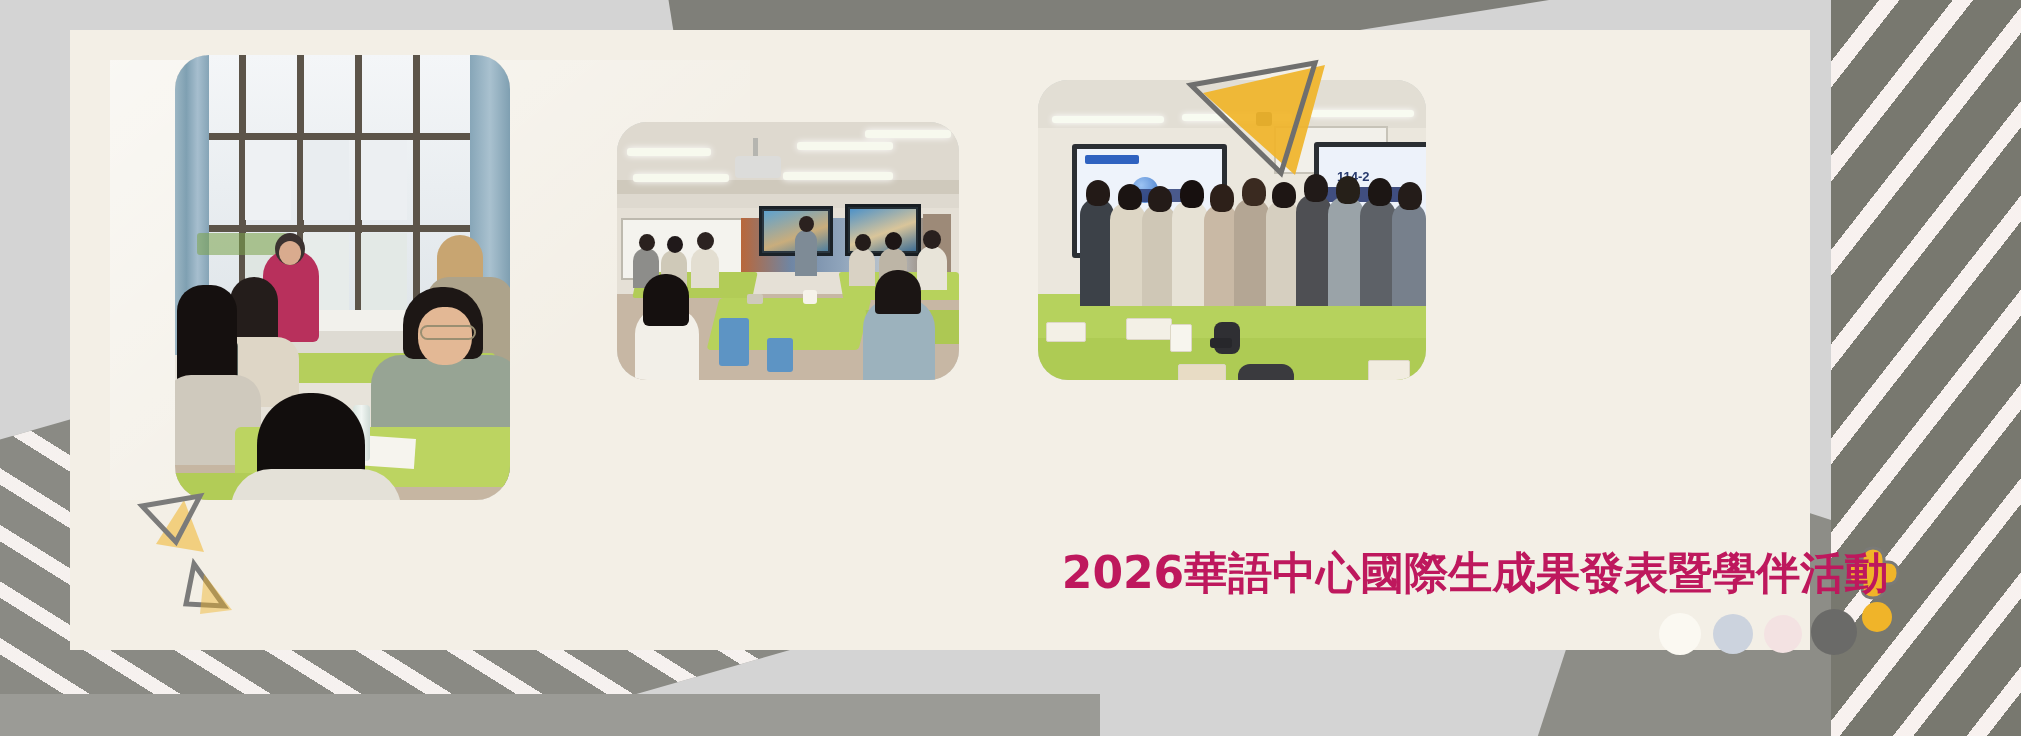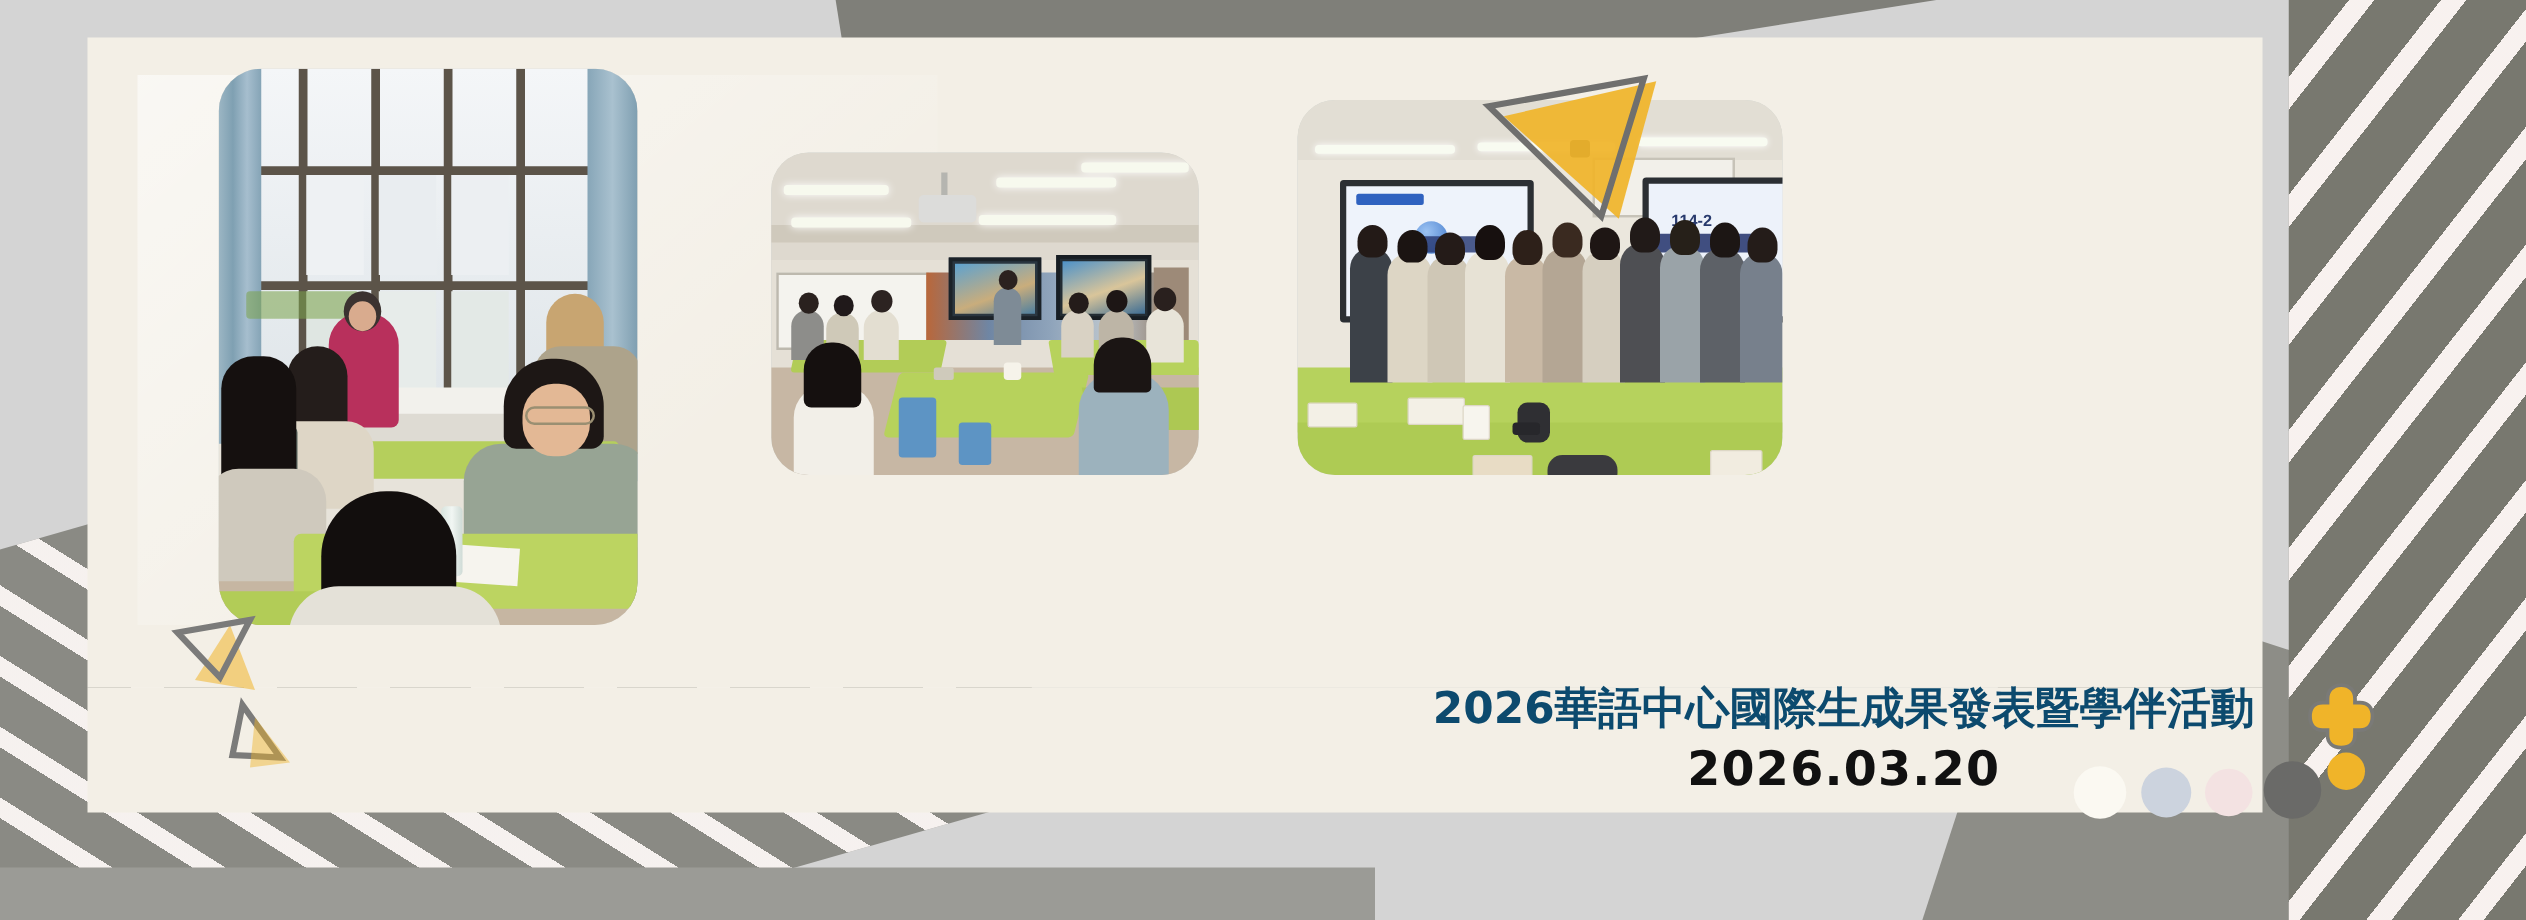--- a/index.html
+++ b/index.html
@@ -180,21 +180,21 @@
 
   
   .tri-outline{position:absolute;}
   .clover{position:absolute;}
   .dot{position:absolute;border-radius:50%;}
 
   
   .title-wrap{position:absolute;left:1010px;top:548px;width:930px;text-align:center;}
   .title-main{
     font-family:"DejaVu Sans","Liberation Sans",sans-serif;
-    font-weight:bold;font-size:35px;color:#0c4a6e;letter-spacing:0px;line-height:1.12;
+    font-weight:bold;font-size:44px;color:#be185d;letter-spacing:0px;line-height:1.12;
     white-space:nowrap;
   }
   .title-date{
     font-family:"DejaVu Sans","Liberation Sans",sans-serif;
     font-weight:bold;font-size:38px;color:#111;letter-spacing:1px;margin-top:6px;
   }
 </style>
 </head>
 <body>
 
@@ -418,16 +418,15 @@
     <circle cx="17" cy="17" r="15" fill="#f0b429"></circle>
   </svg>
 
   <div class="dot" style="left:1659px;top:613px;width:42px;height:42px;background:#fbf9f2;"></div>
   <div class="dot" style="left:1713px;top:614px;width:40px;height:40px;background:#ccd3de;"></div>
   <div class="dot" style="left:1764px;top:615px;width:38px;height:38px;background:#f3e2e2;"></div>
   <div class="dot" style="left:1811px;top:609px;width:46px;height:46px;background:#6a6a68;"></div>
 
   <div class="title-wrap">
     <div class="title-main">2026華語中心國際生成果發表暨學伴活動</div>
-    <div class="title-date">2026.03.20</div>
   </div>
 
 </div>
 
 </body></html>

